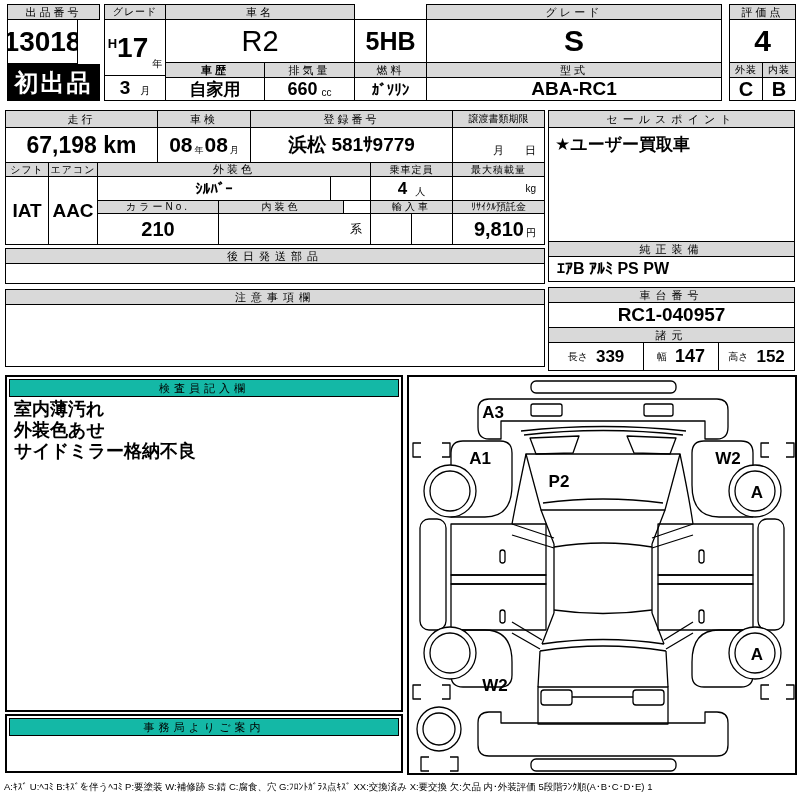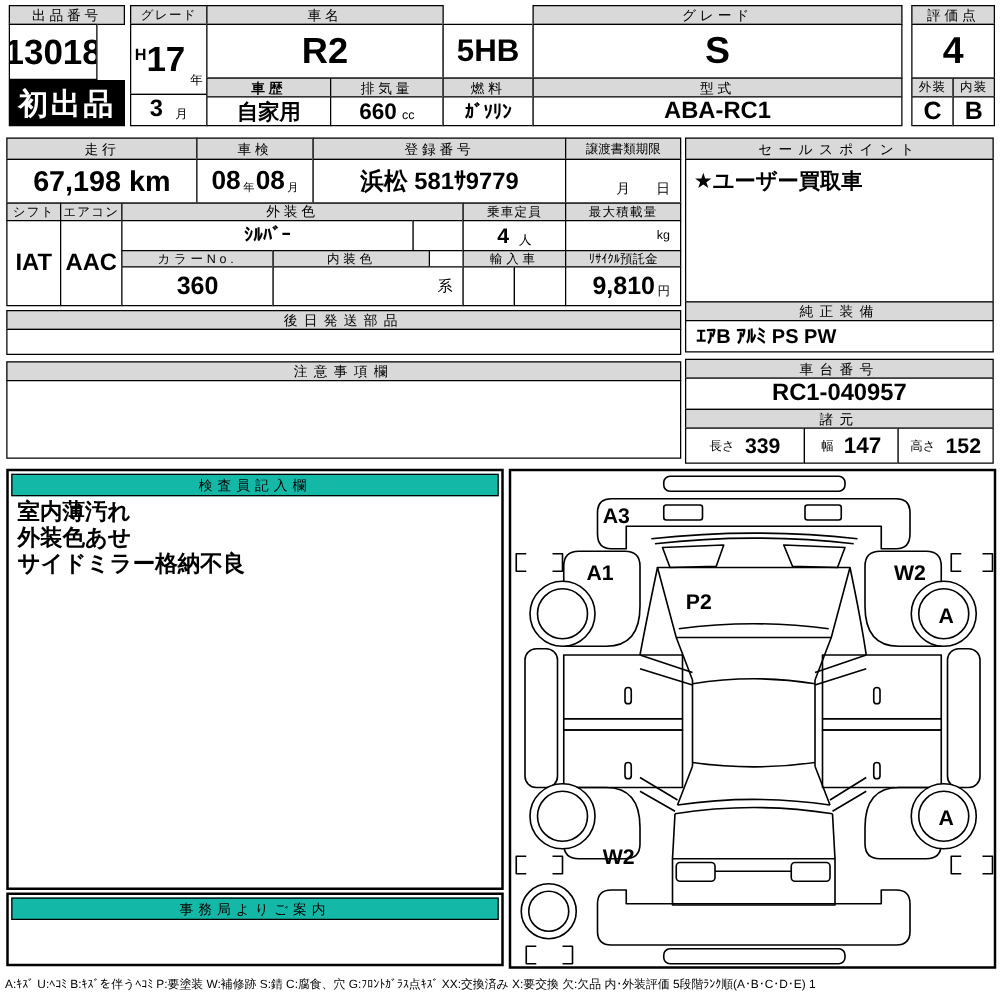--- a/index.html
+++ b/index.html
@@ -38,21 +38,21 @@
     <span style="font-size:13px;font-weight:bold;margin-bottom:8px;">H</span>
     <span style="font-size:28px;font-weight:bold;">17</span>
     <span style="font-size:10px;align-self:flex-end;margin:0 0 4px 4px;">年</span>
   </div>
   <div class="abs cell" style="left:104px;top:75px;width:62px;height:26px;">
     <span style="font-size:19px;font-weight:bold;">3</span>
     <span style="font-size:10px;margin:6px 0 0 10px;">月</span>
   </div>
 
   <div class="abs hd" style="left:165px;top:4px;width:190px;height:16px;">車名</div>
-  <div class="abs cell" style="left:165px;top:19px;width:190px;height:44px;font-size:29px;font-weight:bold;">R2</div>
+  <div class="abs cell" style="left:165px;top:19px;width:190px;height:44px;font-size:29px;font-weight:normal;">R2</div>
   <div class="abs hd sm" style="left:354px;top:4px;width:92px;height:16px;margin-top:27px;">ドア形状</div>
   <div class="abs cell" style="left:354px;top:19px;width:73px;height:44px;font-size:25px;font-weight:bold;">5HB</div>
   <div class="abs hd" style="left:426px;top:4px;width:296px;height:16px;">グレード</div>
   <div class="abs cell" style="left:426px;top:19px;width:296px;height:44px;font-size:30px;font-weight:bold;">S</div>
 
   <div class="abs hd" style="left:165px;top:62px;width:100px;height:16px;font-weight:bold;">車歴</div>
   <div class="abs cell" style="left:165px;top:77px;width:100px;height:24px;font-size:17px;font-weight:bold;">自家用</div>
   <div class="abs hd" style="left:264px;top:62px;width:91px;height:16px;">排気量</div>
   <div class="abs cell" style="left:264px;top:77px;width:91px;height:24px;">
     <span style="font-size:18px;font-weight:bold;">660</span>
@@ -96,21 +96,21 @@
   <div class="abs cell" style="left:330px;top:176px;width:41px;height:25px;"></div>
   <div class="abs hd sm" style="left:370px;top:162px;width:83px;height:15px;">乗車定員</div>
   <div class="abs cell" style="left:370px;top:176px;width:83px;height:25px;">
     <span style="font-size:17px;font-weight:bold;">4</span>
     <span style="font-size:10px;margin:6px 0 0 8px;">人</span>
   </div>
   <div class="abs hd sm" style="left:452px;top:162px;width:93px;height:15px;">最大積載量</div>
   <div class="abs cell rightpad" style="left:452px;top:176px;width:93px;height:25px;font-size:10px;">kg</div>
 
   <div class="abs hd sm" style="left:97px;top:200px;width:122px;height:14px;letter-spacing:3px;">カラーNo.</div>
-  <div class="abs cell" style="left:97px;top:213px;width:122px;height:32px;font-size:20px;font-weight:bold;">360</div>
+  <div class="abs cell" style="left:97px;top:213px;width:122px;height:32px;font-size:20px;font-weight:bold;">210</div>
   <div class="abs hd sm" style="left:218px;top:200px;width:126px;height:14px;letter-spacing:3px;">内装色</div>
   <div class="abs cell rightpad" style="left:218px;top:213px;width:153px;height:32px;font-size:12px;">系</div>
   <div class="abs hd sm" style="left:370px;top:200px;width:83px;height:14px;letter-spacing:3px;">輸入車</div>
   <div class="abs cell" style="left:370px;top:213px;width:42px;height:32px;"></div>
   <div class="abs cell" style="left:411px;top:213px;width:42px;height:32px;"></div>
   <div class="abs hd sm" style="left:452px;top:200px;width:93px;height:14px;letter-spacing:0;">ﾘｻｲｸﾙ預託金</div>
   <div class="abs cell rightpad" style="left:452px;top:213px;width:93px;height:32px;">
     <span style="font-size:20px;font-weight:bold;">9,810</span>
     <span style="font-size:10px;margin:8px 0 0 2px;">円</span>
   </div>

